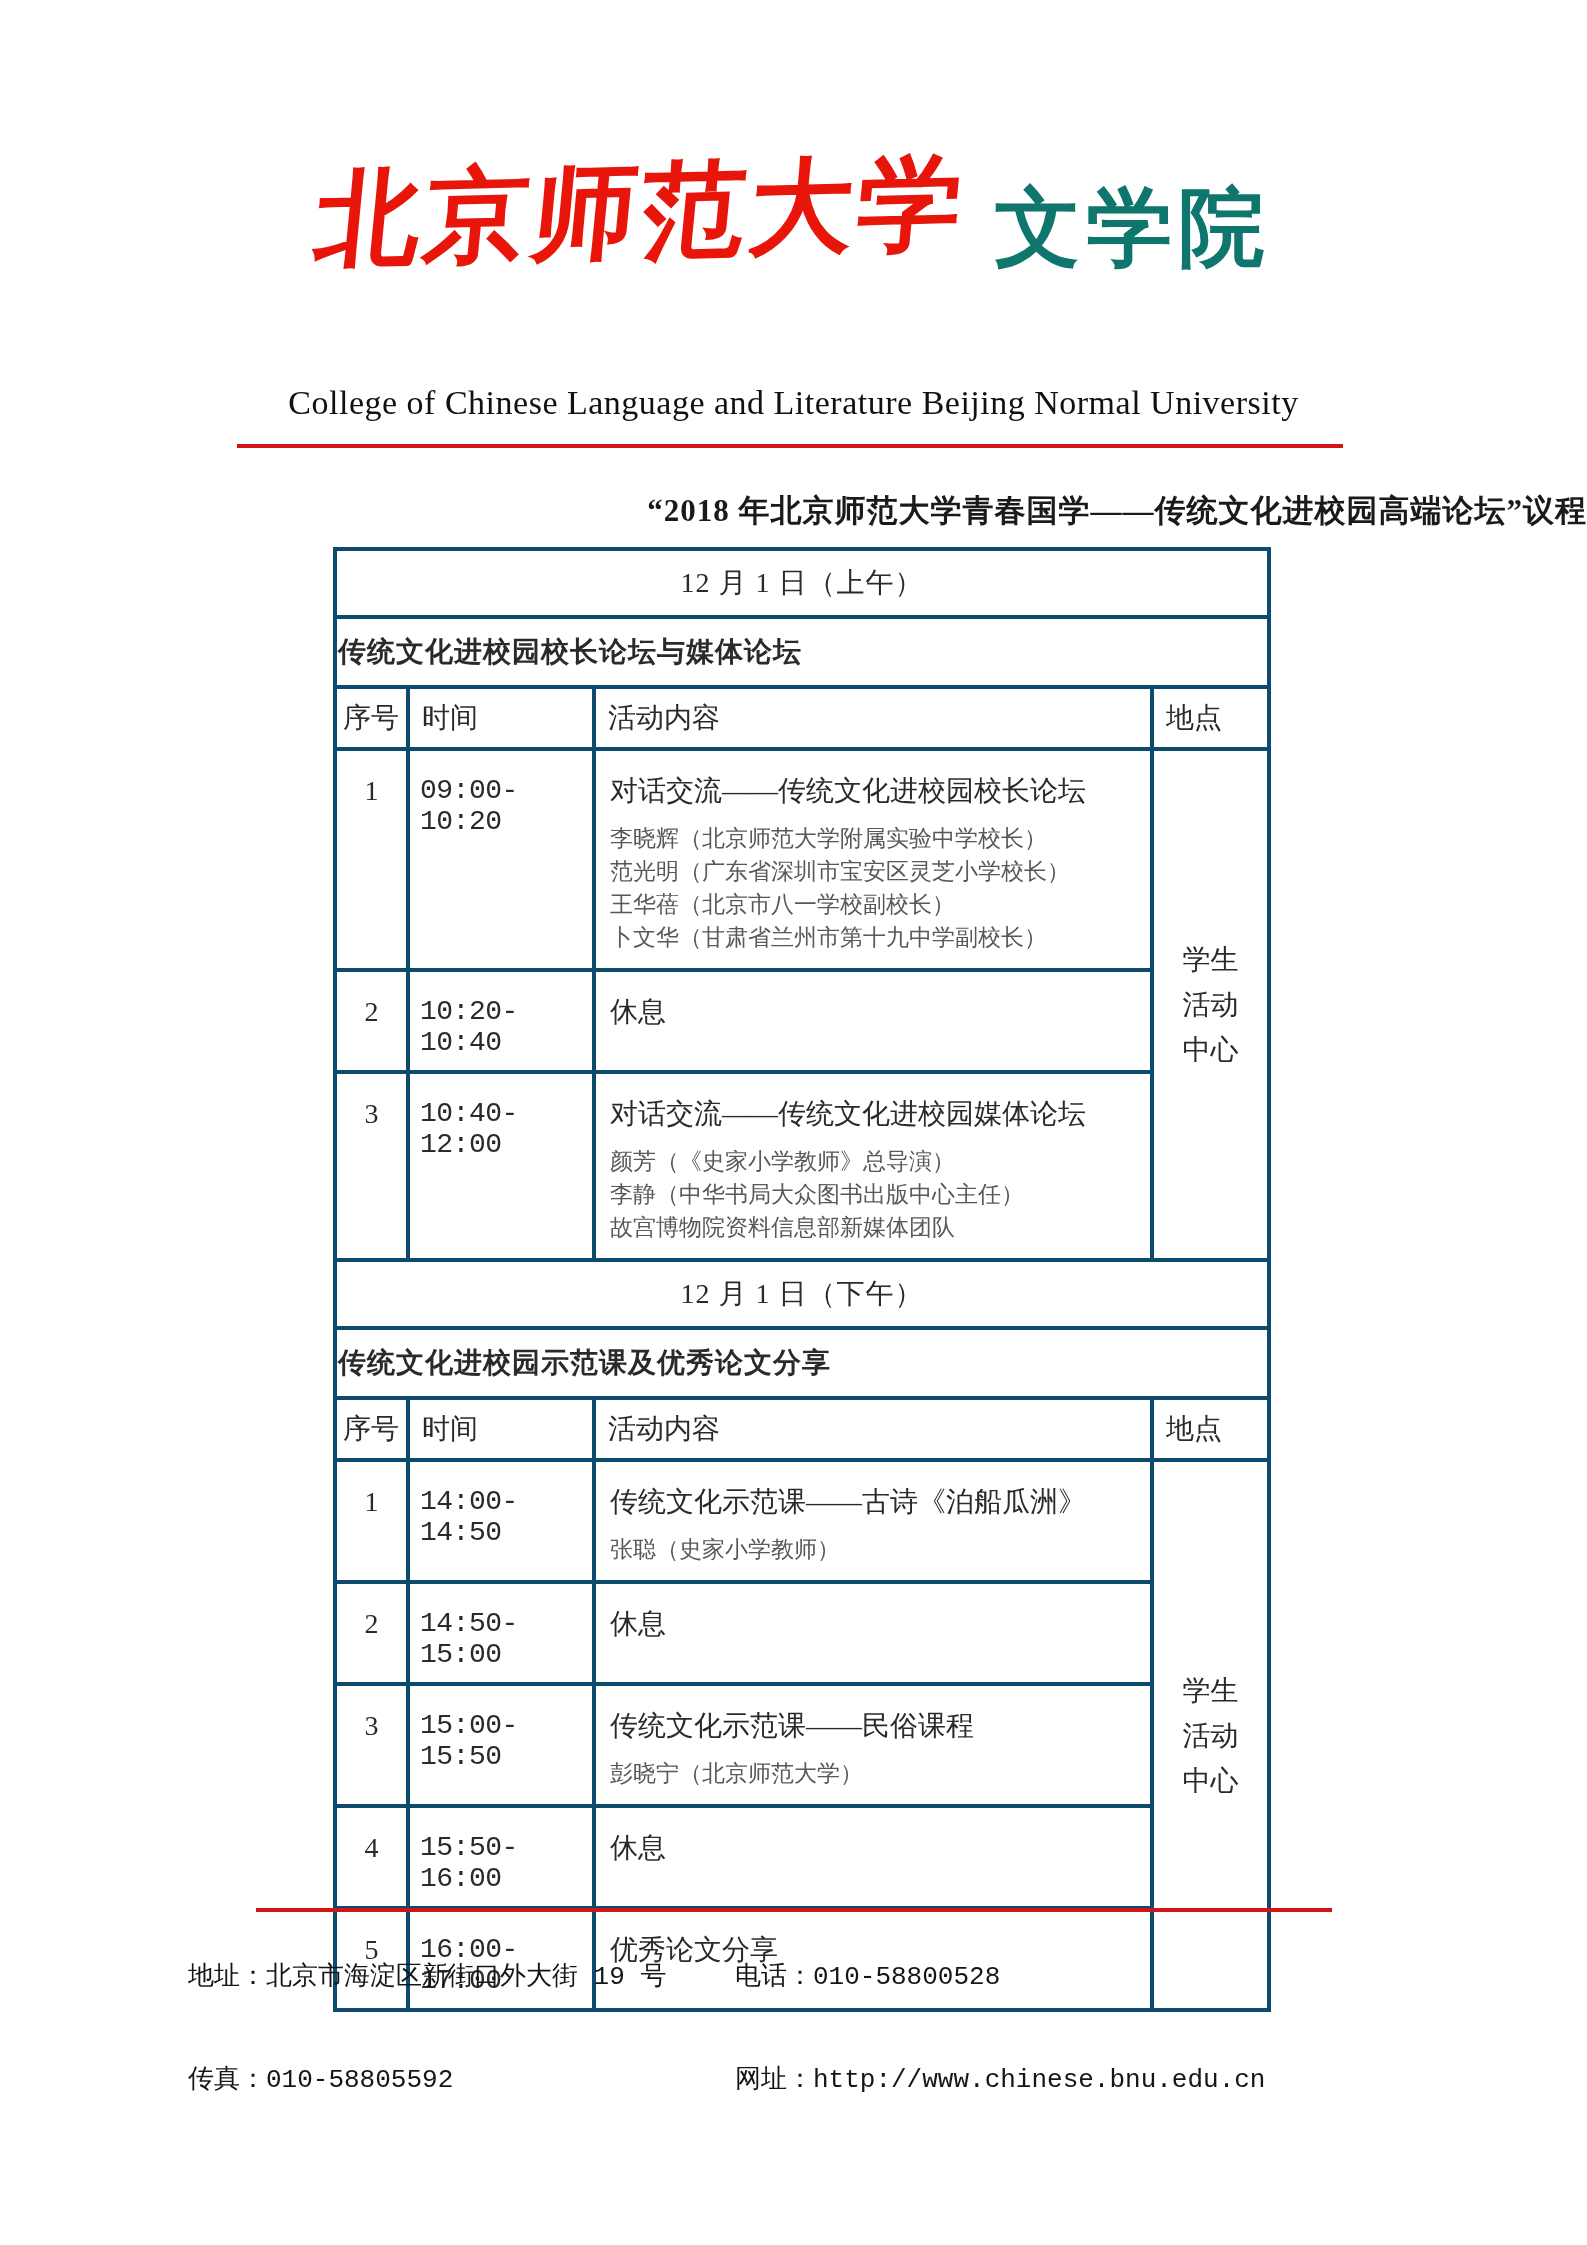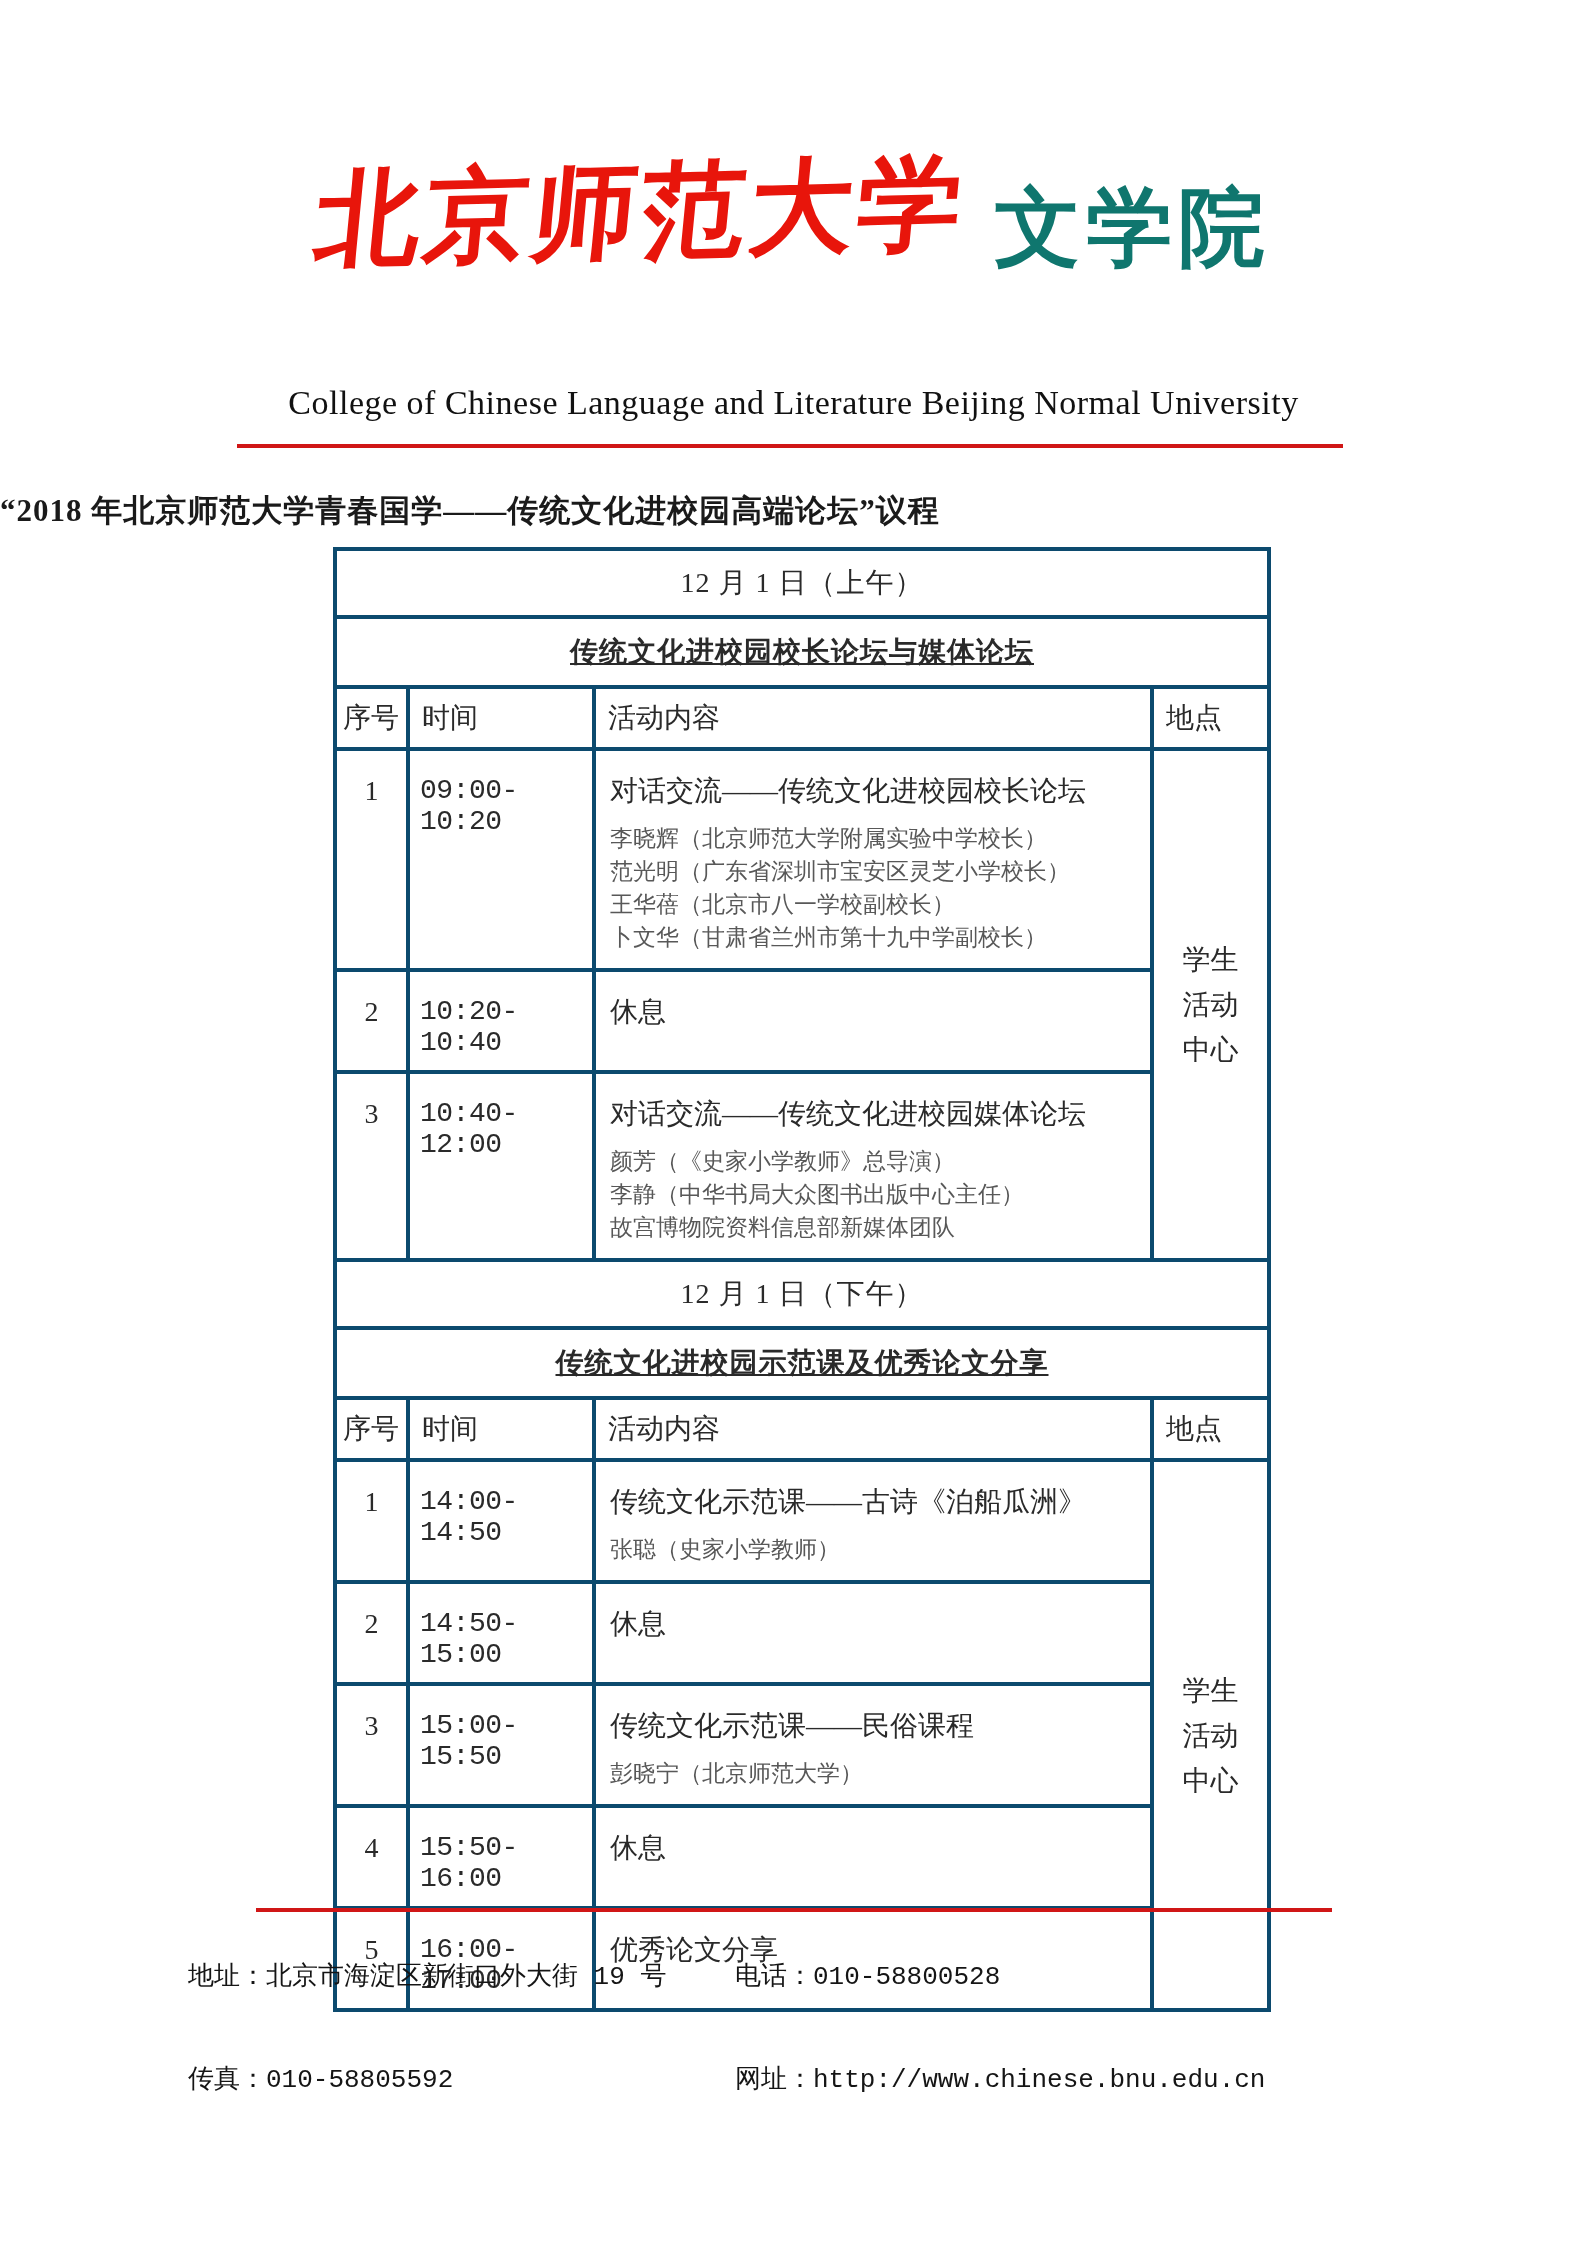--- a/index.html
+++ b/index.html
@@ -28,36 +28,36 @@
     position:absolute;top:384px;left:0;width:100%;
     text-align:center;font-size:34px;letter-spacing:0.5px;color:#111;
   }
   .redline{position:absolute;height:4px;}
   .redline-top{top:444px;left:237px;width:1106px;}
   .redline-bottom{top:1908px;left:256px;width:1076px;}
 
   
   .doc-title{
     position:absolute;top:490px;left:0;width:100%;
-    text-align:left;font-size:31px;font-weight:600;color:#1a1a1a;
+    text-align:right;font-size:31px;font-weight:600;color:#1a1a1a;
     letter-spacing:1px;
   }
 
   
   table.schedule{
     position:absolute;top:547px;left:333px;width:934px;
     border-collapse:collapse;table-layout:fixed;
     font-size:28px;color:#2a2a2a;
   }
   table.schedule td,table.schedule th{
     border:4px solid #0c4a6e;font-weight:normal;
     overflow:hidden;
   }
   tr.date-row td{height:62px;text-align:center;vertical-align:middle;letter-spacing:1px;}
-  tr.section-row td{height:64px;text-align:center;vertical-align:middle;font-weight:bold;letter-spacing:1px;text-decoration:underline;}
+  tr.section-row td{height:64px;text-align:left;vertical-align:middle;font-weight:bold;letter-spacing:1px;}
   tr.head-row th{height:54px;text-align:left;vertical-align:middle;padding:2px 6px 2px 12px;}
   tr.head-row th.c0{text-align:center;padding-left:5px;}
   td.no-cell{text-align:center;vertical-align:top;padding-top:24px;}
   td.time-cell{vertical-align:top;padding:24px 2px 12px 10px;letter-spacing:-0.5px;font-family:Liberation Mono, monospace;}
   td.act-cell{vertical-align:top;padding:24px 10px 14px 14px;}
   .act-title{font-size:28px;line-height:32px;}
   .act-detail{font-size:23px;line-height:33px;color:#585858;margin-top:15px;}
   td.loc-cell{text-align:center;vertical-align:middle;line-height:45px;border-radius:28px;}
   tr.short{height:68px;}
 

